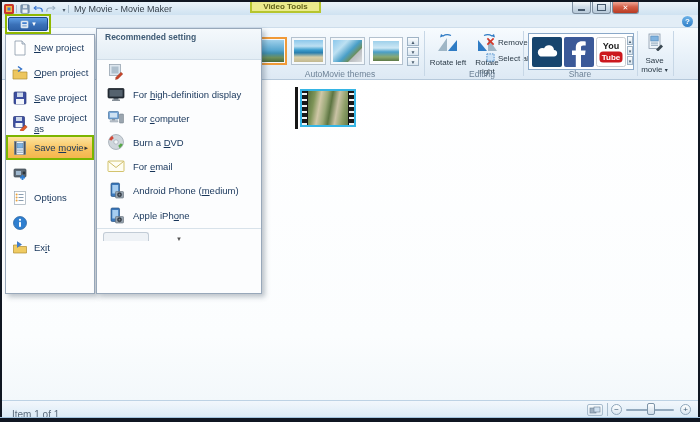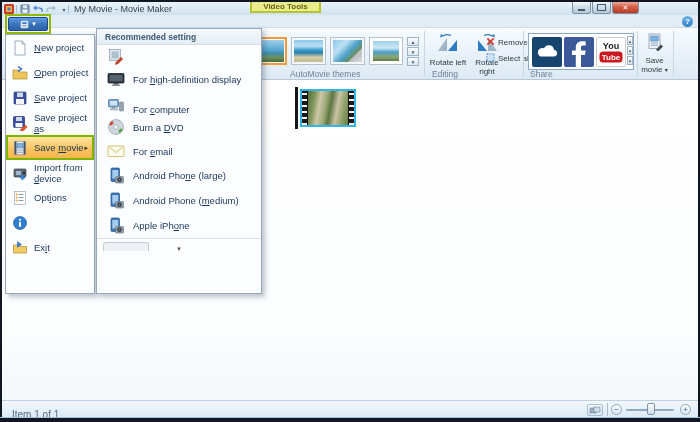--- a/index.html
+++ b/index.html
@@ -27,21 +27,21 @@
   .wbtn.close{background:linear-gradient(#f0a898,#d45f47 45%,#b83a22);color:#fff;font-size:7px;}
   .wb-min{width:7px;height:2px;background:#44586c;margin-top:5px;}
   .wb-max{width:7px;height:5px;border:1px solid #44586c;}
 
   
   .tabstrip{position:absolute;left:2px;top:15px;width:696px;height:13px;background:#e2edf6;
             border-bottom:1px solid #cdddeb;box-sizing:border-box;}
   .ribbon{position:absolute;left:2px;top:28px;width:696px;height:52px;
           background:linear-gradient(#f7fbfe,#e8f1f9 55%,#dde9f4);
           border-bottom:1px solid #b5c8da;box-sizing:border-box;}
-  .grp-label{position:absolute;top:41px;font-size:8.5px;color:#6d8296;}
+  .grp-label{position:absolute;top:41px;font-size:8.5px;color:#6d8296;text-align:center;}
   .grp-sep{position:absolute;top:3px;width:1px;height:45px;background:#c7d7e6;}
   .thumb{position:absolute;top:9px;height:28px;box-sizing:border-box;border:1px solid #b4c2cf;
          background:#f4f8fb;padding:2px;}
   .thumb.sel{border:2px solid #f09a38;padding:1px;}
   .thumb-img{width:100%;height:100%;}
   .g-scroll{position:absolute;display:flex;flex-direction:column;gap:1px;}
   .g-sbtn{width:12px;height:9px;background:linear-gradient(#fbfdfe,#dbe7f1);border:1px solid #9fb3c5;
           box-sizing:border-box;font-size:5px;color:#4a5e70;display:flex;align-items:center;justify-content:center;}
   .rib-big{position:absolute;top:3px;height:46px;text-align:center;font-size:8px;line-height:9px;color:#2b3a47;}
   .rib-big .ic{display:block;margin:2px auto 3px;}
@@ -61,21 +61,21 @@
            box-sizing:border-box;display:flex;align-items:center;justify-content:center;gap:3px;
            color:#fff;font-size:7px;}
   .menu{position:absolute;background:#fcfdfe;border:1px solid #98a8ba;box-sizing:border-box;
         box-shadow:3px 3px 5px rgba(40,60,80,.3);z-index:20;}
   .fm-item{position:relative;height:25px;display:flex;align-items:center;gap:6px;padding-left:6px;
            font-size:9.5px;color:#17355a;box-sizing:border-box;}
   .fm-item .arrow{position:absolute;right:4px;font-size:7px;color:#333;}
   .fm-item.hl{background:linear-gradient(#fde49c,#f8c25f 60%,#f5b64e);border:2px solid #7cb500;
               padding-left:4px;}
   .fm-ic{width:16px;height:16px;flex:0 0 16px;}
-  .sm-header{height:16px;line-height:16px;padding-left:8px;font-size:8.5px;font-weight:bold;color:#3e5a74;
+  .sm-header{height:31px;line-height:16px;padding-left:8px;font-size:8.5px;font-weight:bold;color:#3e5a74;
              background:linear-gradient(#f5f9fc,#e3edf5);border-bottom:1px solid #d0dde8;box-sizing:border-box;}
   .sm-item{display:flex;align-items:center;gap:8px;padding-left:10px;font-size:9.5px;color:#17355a;
            box-sizing:border-box;}
   .sm-ic{width:18px;height:18px;flex:0 0 18px;}
   .sm-scroll{position:relative;height:22px;border-top:1px solid #d8e2ea;}
   .sm-partial{position:absolute;left:6px;top:3px;width:44px;height:8px;border:1px solid #c2ccd6;
               border-bottom:none;border-radius:3px 3px 0 0;background:#eef2f6;}
   .sm-down{position:absolute;left:0;right:0;top:7px;text-align:center;font-size:6px;color:#555;}
 
   
@@ -365,21 +365,20 @@
       <span>Save <u>m</u>ovie</span>
       <span class="arrow">▸</span>
     </div>
     <div class="fm-item">
       <span class="fm-ic"><svg viewBox="0 0 16 16" width="16" height="16">
             <rect x="2" y="4" width="12" height="8" rx="1" fill="#5d6a76" stroke="#3a444e" stroke-width=".7"></rect>
             <rect x="4" y="6" width="5" height="4" fill="#9fb8cf"></rect>
             <circle cx="12" cy="8" r="1.4" fill="#2a343e"></circle>
             <path d="M8 12.5h5M10.5 10v5" stroke="#2f7fd6" stroke-width="1.8"></path>
           </svg></span>
-      <span>Import from <u>d</u>evice</span>
     </div>
     <div class="fm-item">
       <span class="fm-ic"><svg viewBox="0 0 16 16" width="16" height="16">
             <rect x="2.5" y="1.5" width="11" height="13" fill="#fff" stroke="#9aa8b6" stroke-width=".7"></rect>
             <circle cx="4.6" cy="4.5" r="1" fill="#e8a23c"></circle>
             <circle cx="4.6" cy="7.5" r="1" fill="#e8a23c"></circle>
             <circle cx="4.6" cy="10.5" r="1" fill="#e8a23c"></circle>
             <path d="M6.5 4.5h5M6.5 7.5h5M6.5 10.5h5" stroke="#7d93a8" stroke-width=".9"></path>
           </svg></span>
       <span>Opt<u>i</u>ons</span>
@@ -411,21 +410,21 @@
     </div>
     <div class="sm-item" style="height:24px;">
       <span class="sm-ic"><svg viewBox="0 0 18 18" width="18" height="18">
             <rect x="1" y="3.5" width="16" height="9.5" rx="1" fill="#2a333c" stroke="#10161c" stroke-width=".7"></rect>
             <rect x="2.5" y="5" width="13" height="6.5" fill="#55626e"></rect>
             <rect x="6.5" y="13" width="5" height="1.6" fill="#4a555f"></rect>
             <rect x="5" y="14.6" width="8" height="1.2" fill="#6a757f"></rect>
           </svg></span>
       <span>For <u>h</u>igh-definition display</span>
     </div>
-    <div class="sm-item" style="height:24px;align-items:flex-end;">
+    <div class="sm-item" style="height:24px;">
       <span class="sm-ic"><svg viewBox="0 0 18 18" width="18" height="18">
             <rect x="1.5" y="2.5" width="10" height="7.5" rx=".8" fill="#7aa8d8" stroke="#46749f" stroke-width=".7"></rect>
             <rect x="3" y="4" width="7" height="4.5" fill="#cfe2f2"></rect>
             <rect x="5" y="10" width="3" height="1.5" fill="#8a97a3"></rect>
             <rect x="3" y="11.5" width="8" height="1.6" rx=".5" fill="#b9c2cb" stroke="#8a97a3" stroke-width=".4"></rect>
             <rect x="12.5" y="5" width="4" height="9" rx=".6" fill="#9aa5af" stroke="#6b7680" stroke-width=".5"></rect>
           </svg></span>
       <span>For <u>c</u>omputer</span>
     </div>
     <div class="sm-item" style="height:24px;">
@@ -445,40 +444,30 @@
       <span>For <u>e</u>mail</span>
     </div>
     <div class="sm-item" style="height:25px;">
       <span class="sm-ic"><svg viewBox="0 0 18 18" width="18" height="18">
             <rect x="4" y="1" width="8.5" height="13.5" rx="1.2" fill="#3c78ba" stroke="#275181" stroke-width=".7"></rect>
             <rect x="5.3" y="3" width="5.9" height="8.5" fill="#a6cdf0"></rect>
             <rect x="8.5" y="9.5" width="8" height="6.5" rx=".8" fill="#97a4b0" stroke="#5f6b76" stroke-width=".6"></rect>
             <circle cx="12.5" cy="12.7" r="2.1" fill="#39424b" stroke="#20272e" stroke-width=".4"></circle>
             <circle cx="12.5" cy="12.7" r=".9" fill="#7d8893"></circle>
           </svg></span>
-      <span>Android Pho<u>n</u>e (large)</span>
+      <span>Android Phone (<u>m</u>edium)</span>
     </div>
     <div class="sm-item" style="height:25px;">
       <span class="sm-ic"><svg viewBox="0 0 18 18" width="18" height="18">
             <rect x="4" y="1" width="8.5" height="13.5" rx="1.2" fill="#3c78ba" stroke="#275181" stroke-width=".7"></rect>
             <rect x="5.3" y="3" width="5.9" height="8.5" fill="#a6cdf0"></rect>
             <rect x="8.5" y="9.5" width="8" height="6.5" rx=".8" fill="#97a4b0" stroke="#5f6b76" stroke-width=".6"></rect>
             <circle cx="12.5" cy="12.7" r="2.1" fill="#39424b" stroke="#20272e" stroke-width=".4"></circle>
             <circle cx="12.5" cy="12.7" r=".9" fill="#7d8893"></circle>
           </svg></span>
-      <span>Android Phone (<u>m</u>edium)</span>
-    </div>
-    <div class="sm-item" style="height:25px;">
-      <span class="sm-ic"><svg viewBox="0 0 18 18" width="18" height="18">
-            <rect x="4" y="1" width="8.5" height="13.5" rx="1.2" fill="#3c78ba" stroke="#275181" stroke-width=".7"></rect>
-            <rect x="5.3" y="3" width="5.9" height="8.5" fill="#a6cdf0"></rect>
-            <rect x="8.5" y="9.5" width="8" height="6.5" rx=".8" fill="#97a4b0" stroke="#5f6b76" stroke-width=".6"></rect>
-            <circle cx="12.5" cy="12.7" r="2.1" fill="#39424b" stroke="#20272e" stroke-width=".4"></circle>
-            <circle cx="12.5" cy="12.7" r=".9" fill="#7d8893"></circle>
-          </svg></span>
       <span>Apple iPh<u>o</u>ne</span>
     </div>
     <div class="sm-scroll">
       <span class="sm-partial"></span>
       <span class="sm-down">▼</span>
     </div>
   </div>
 
 </div>
 

